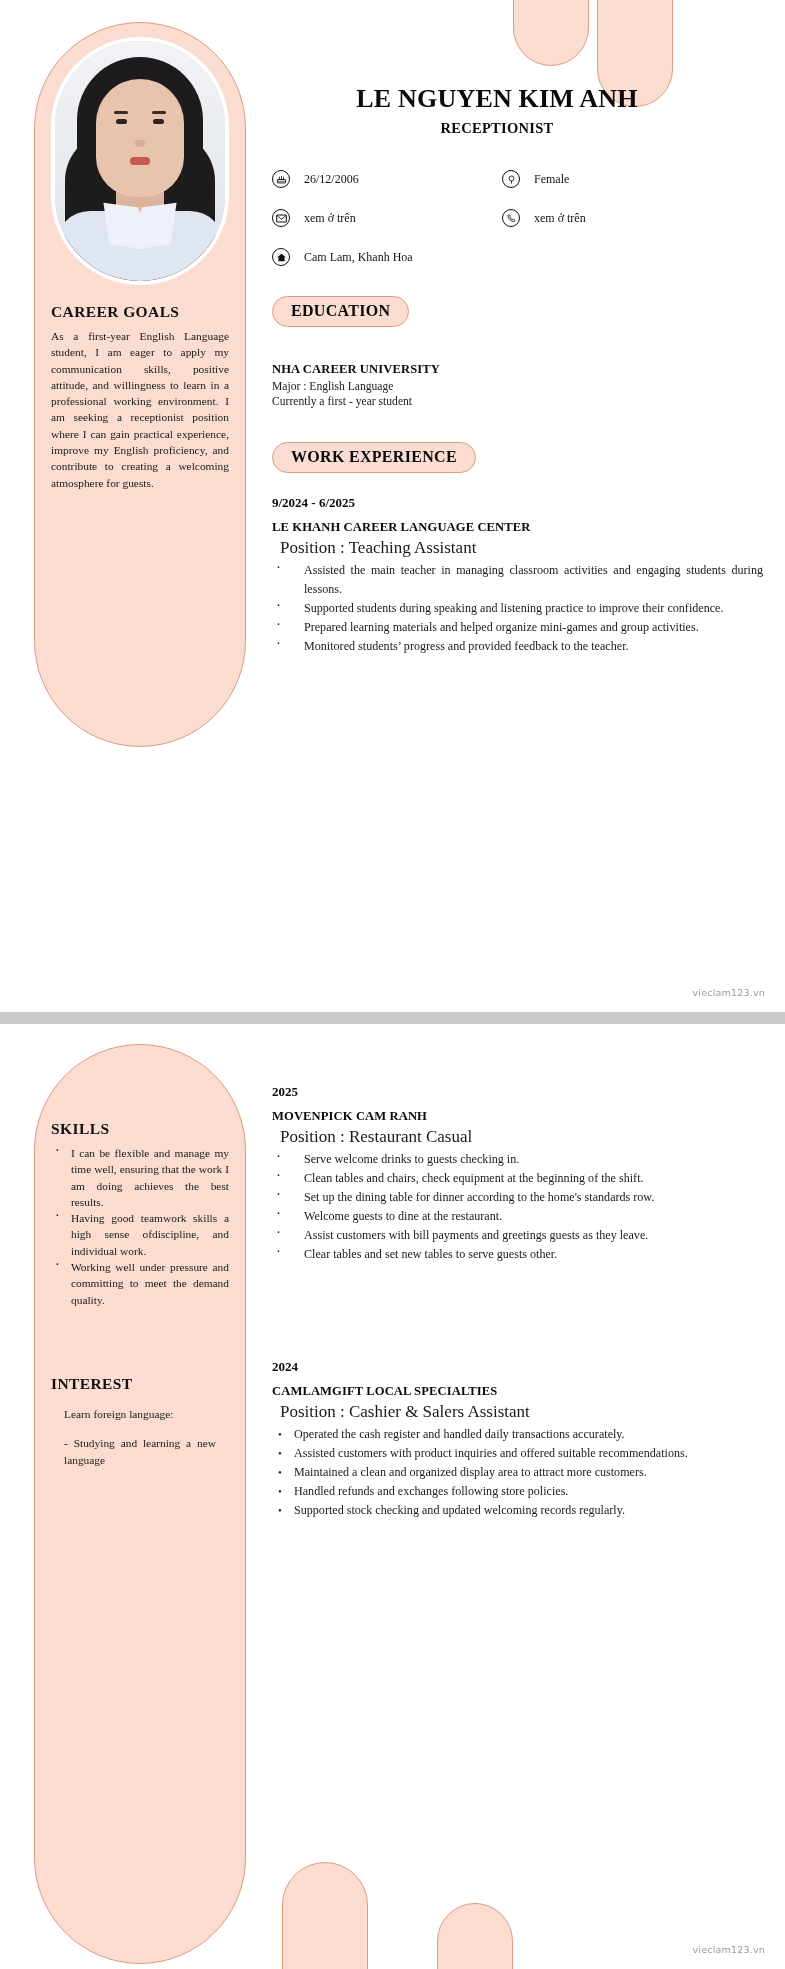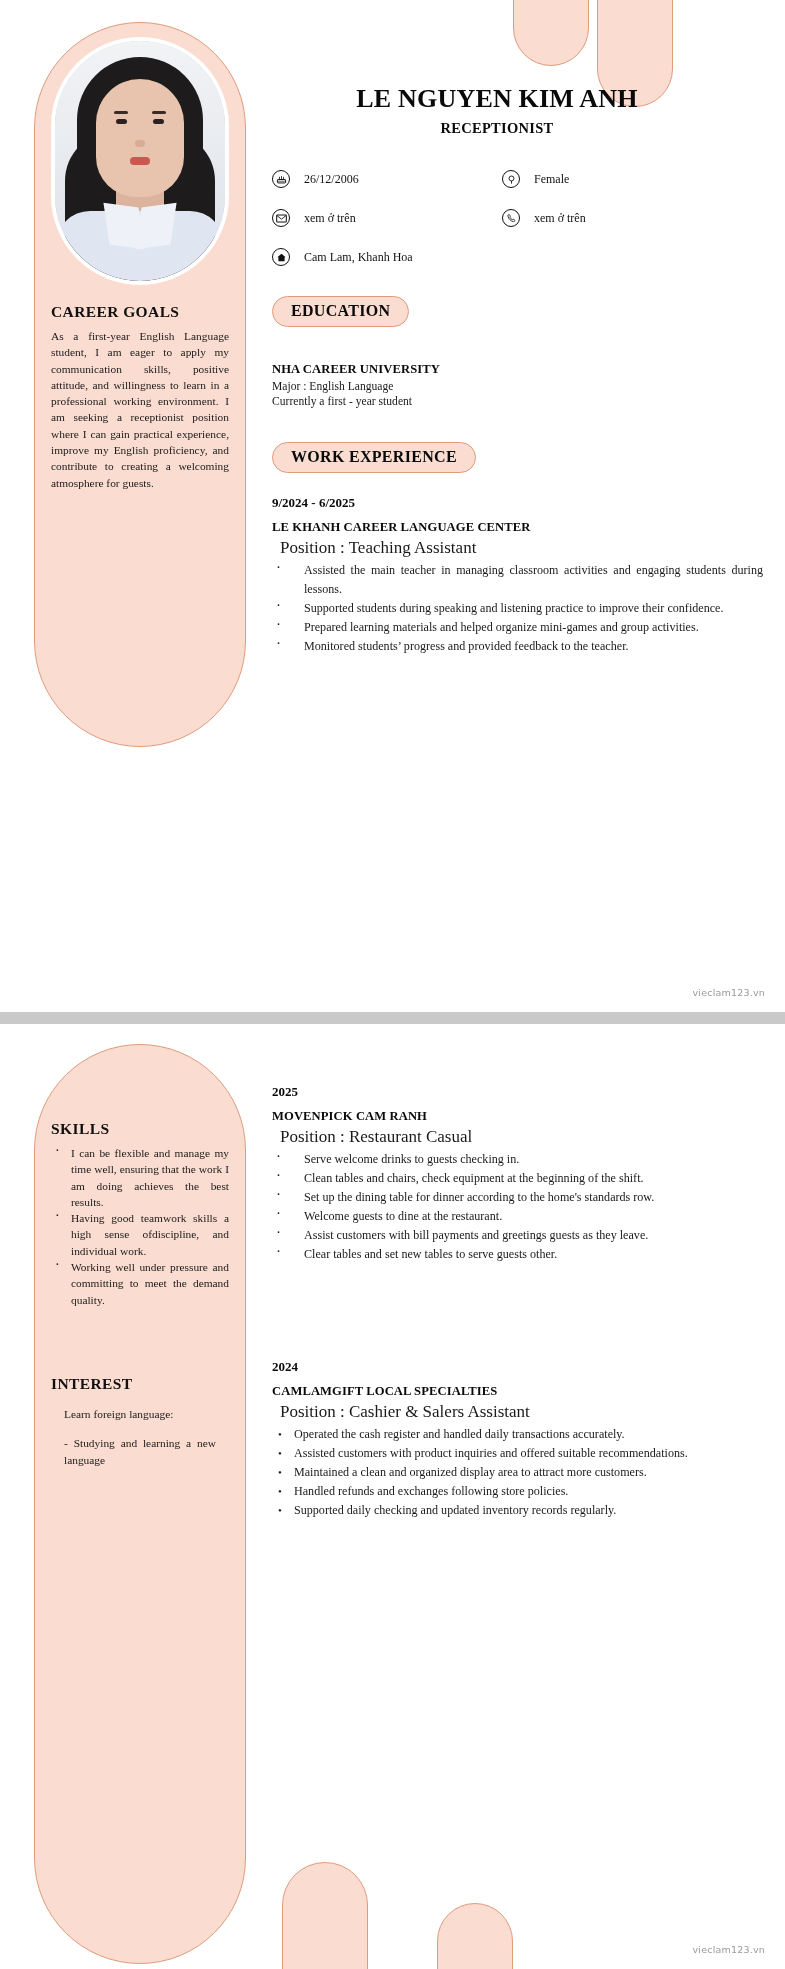--- a/index.html
+++ b/index.html
@@ -449,21 +449,21 @@
 
       <div class="r-block" style="top:335px;">
         <p class="date-line">2024</p>
         <p class="org-name">CAMLAMGIFT LOCAL SPECIALTIES</p>
         <p class="pos-line">Position : Cashier &amp; Salers Assistant</p>
         <ul class="r-list dot">
           <li>Operated the cash register and handled daily transactions accurately.</li>
           <li>Assisted customers with product inquiries and offered suitable recommendations.</li>
           <li>Maintained a clean and organized display area to attract more customers.</li>
           <li>Handled refunds and exchanges following store policies.</li>
-          <li>Supported daily checking and updated inventory records regularly.</li>
+          <li>Supported stock checking and updated welcoming records regularly.</li>
         </ul>
       </div>
 
       <div class="watermark">vieclam123.vn</div>
     </div>
   </div>
 
 </div>
 
 </body></html>

